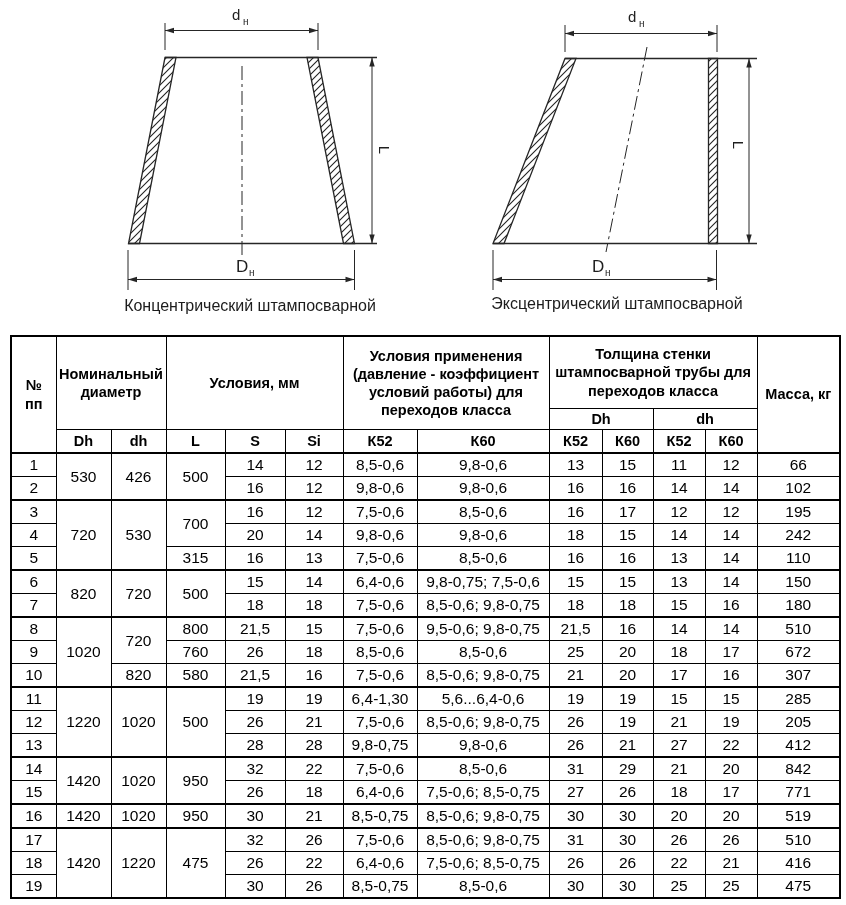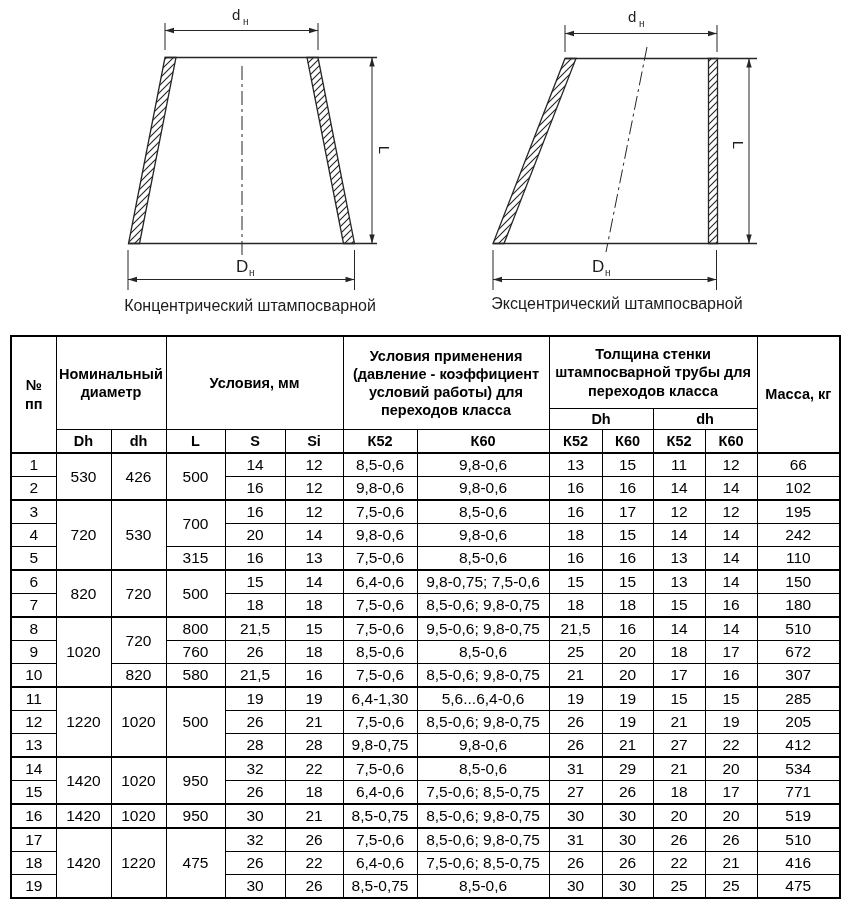--- a/index.html
+++ b/index.html
@@ -335,21 +335,21 @@
         <td rowspan="2">1020</td>
         <td rowspan="2">950</td>
         <td>32</td>
         <td>22</td>
         <td>7,5-0,6</td>
         <td>8,5-0,6</td>
         <td>31</td>
         <td>29</td>
         <td>21</td>
         <td>20</td>
-        <td>534</td>
+        <td>842</td>
       </tr>
       <tr>
         <td>15</td>
         <td>26</td>
         <td>18</td>
         <td>6,4-0,6</td>
         <td>7,5-0,6; 8,5-0,75</td>
         <td>27</td>
         <td>26</td>
         <td>18</td>

